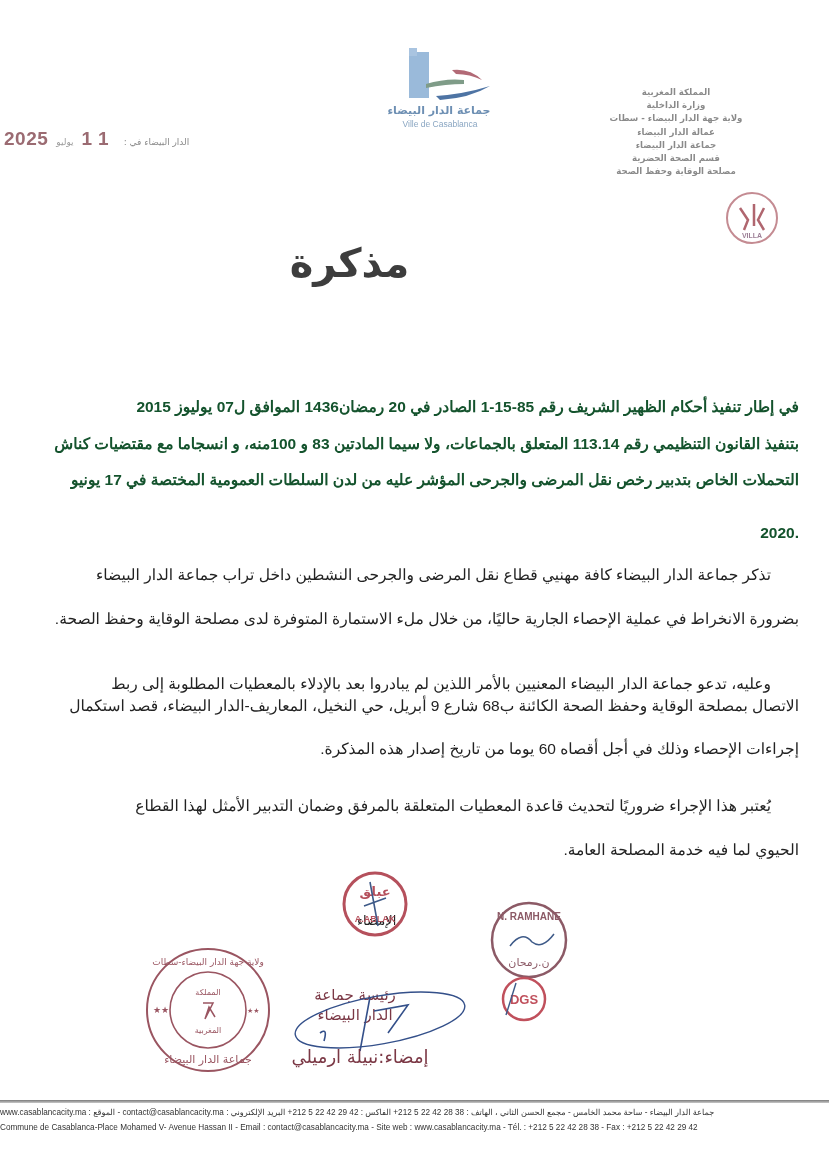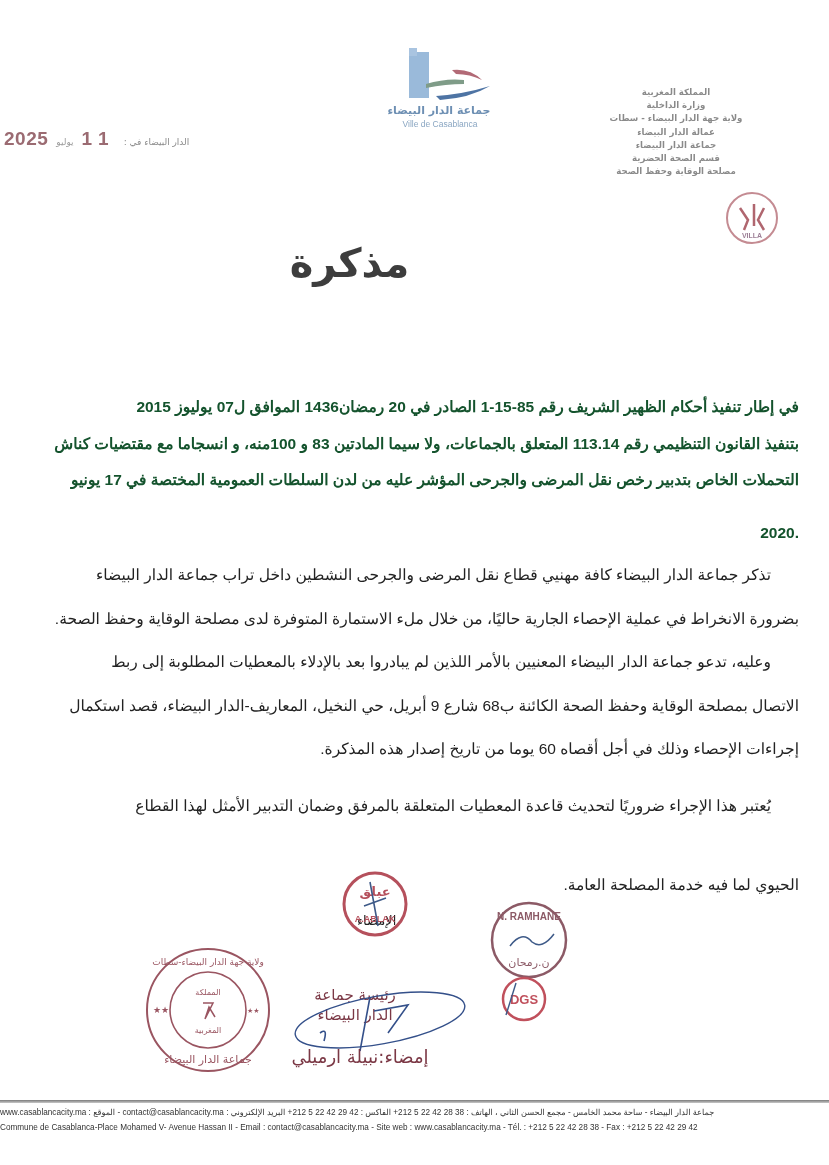--- a/index.html
+++ b/index.html
@@ -86,26 +86,26 @@
 <div class="body-text">
 
   <div class="line bold" style="top:398px;">في إطار تنفيذ أحكام الظهير الشريف رقم 85-15-1 الصادر في 20 رمضان1436 الموافق ل07 يوليوز 2015</div>
   <div class="line bold" style="top:435px;margin-left:20px;">بتنفيذ القانون التنظيمي رقم 113.14 المتعلق بالجماعات، ولا سيما المادتين 83 و 100منه، و انسجاما مع مقتضيات كناش</div>
   <div class="line bold" style="top:471px;">التحملات الخاص بتدبير رخص   نقل المرضى والجرحى المؤشر عليه من لدن السلطات العمومية المختصة في 17 يونيو</div>
   <div class="line bold" style="top:524px;">.2020</div>
 
   <div class="line" style="top:566px; right:58px;">تذكر جماعة   الدار البيضاء كافة مهنيي قطاع نقل المرضى والجرحى النشطين داخل تراب جماعة الدار البيضاء</div>
   <div class="line" style="top:610px;">بضرورة الانخراط في عملية الإحصاء الجارية حاليًا، من خلال ملء الاستمارة المتوفرة لدى مصلحة الوقاية وحفظ الصحة.</div>
 
-  <div class="line" style="top:653px; right:58px;">وعليه، تدعو جماعة الدار البيضاء المعنيين بالأمر اللذين لم يبادروا بعد بالإدلاء بالمعطيات المطلوبة إلى ربط</div>
+  <div class="line" style="top:675px; right:58px;">وعليه، تدعو جماعة الدار البيضاء المعنيين بالأمر اللذين لم يبادروا بعد بالإدلاء بالمعطيات المطلوبة إلى ربط</div>
   <div class="line" style="top:697px;">الاتصال بمصلحة الوقاية وحفظ الصحة الكائنة ب68 شارع 9 أبريل، حي النخيل، المعاريف-الدار البيضاء، قصد استكمال</div>
   <div class="line" style="top:740px;margin-left:24px;">إجراءات الإحصاء وذلك في أجل أقصاه 60 يوما من تاريخ إصدار هذه المذكرة.</div>
 
   <div class="line" style="top:797px; right:58px;">يُعتبر هذا الإجراء ضروريًا لتحديث قاعدة المعطيات المتعلقة بالمرفق وضمان التدبير الأمثل لهذا القطاع</div>
-  <div class="line" style="top:841px;margin-top:35px;">الحيوي لما فيه   خدمة المصلحة العامة.</div>
+  <div class="line" style="top:841px;">الحيوي لما فيه   خدمة المصلحة العامة.</div>
 </div>
 
 <div id="sig-label" class="abs">الإمضاء</div>
 
 <svg class="stamp" style="left:340px; top:870px; width:70px; height:68px;" viewBox="0 0 70 68">
   <circle cx="35" cy="34" r="31" fill="none" stroke="#b5505c" stroke-width="3"></circle>
   <text x="35" y="26" text-anchor="middle" font-size="13" fill="#b5505c" font-weight="bold">عبلق</text>
   <text x="35" y="52" text-anchor="middle" font-size="9" fill="#b5505c" font-family="Liberation Sans, sans-serif" font-weight="bold">A.ABLAK</text>
   <path d="M30 12 L38 56 M24 36 L46 28" stroke="#3e5a88" stroke-width="1.6" fill="none"></path>
 </svg>

